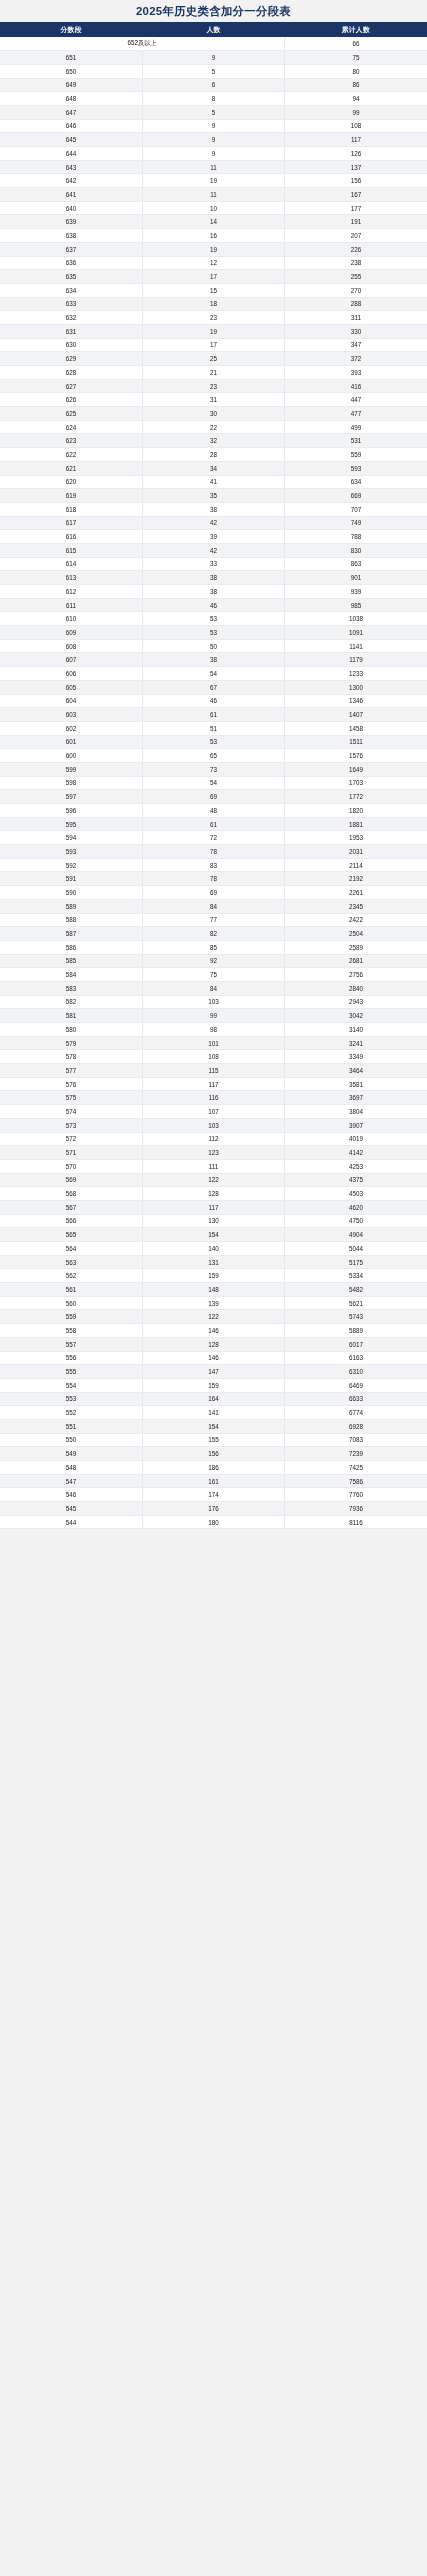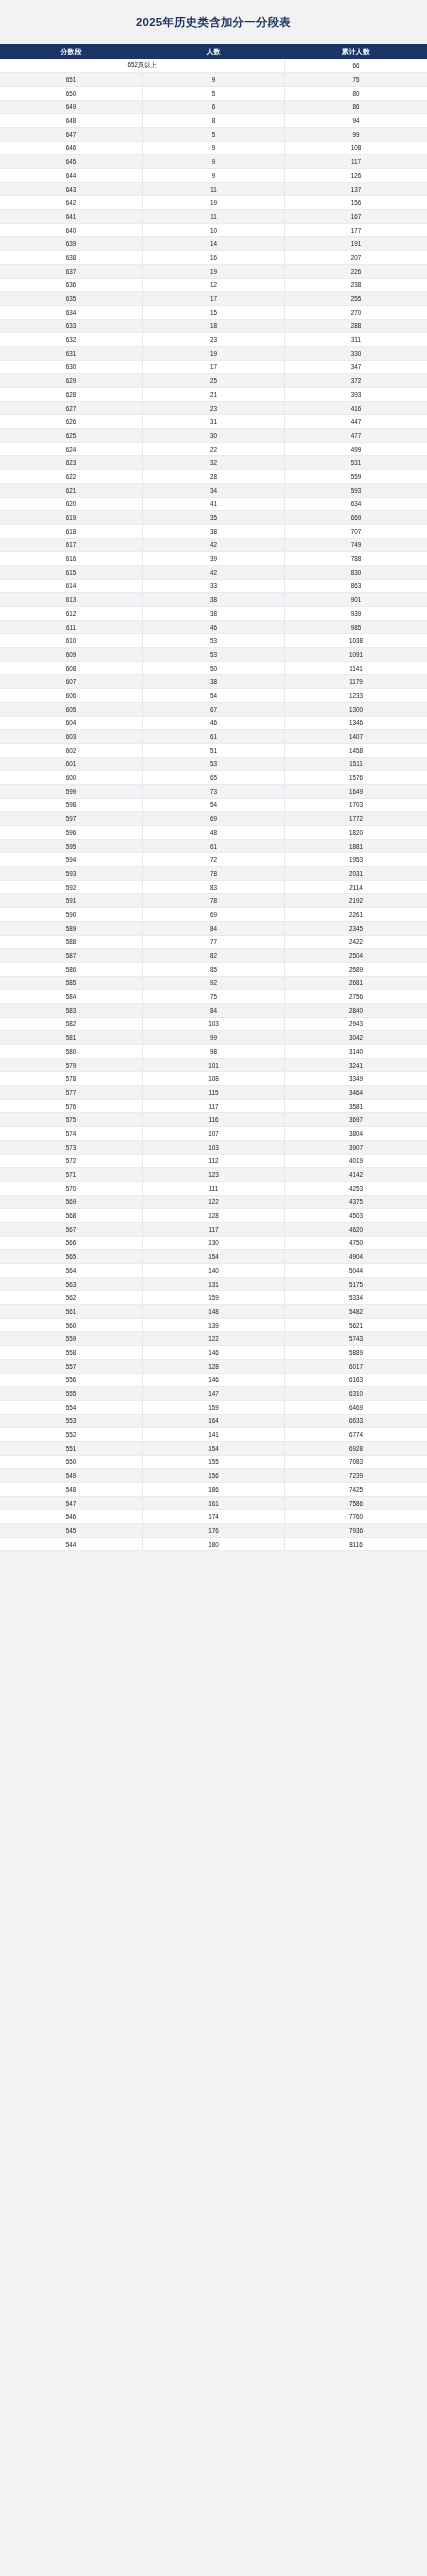--- a/index.html
+++ b/index.html
@@ -7,21 +7,21 @@
     width:427px;
     background:#f2f2f2;
     font-family:"Liberation Sans", sans-serif;
   }
   #page {
     width:427px;
     background:#f2f2f2;
     padding:0;
   }
   .title-wrap {
-    height:44px;
+    height:22px;
     display:flex;
     align-items:center;
     justify-content:center;
     background:#f2f2f2;
   }
   .title {
     font-size:11.4px;
     font-weight:bold;
     color:#1c3560;
     letter-spacing:0.3px;

